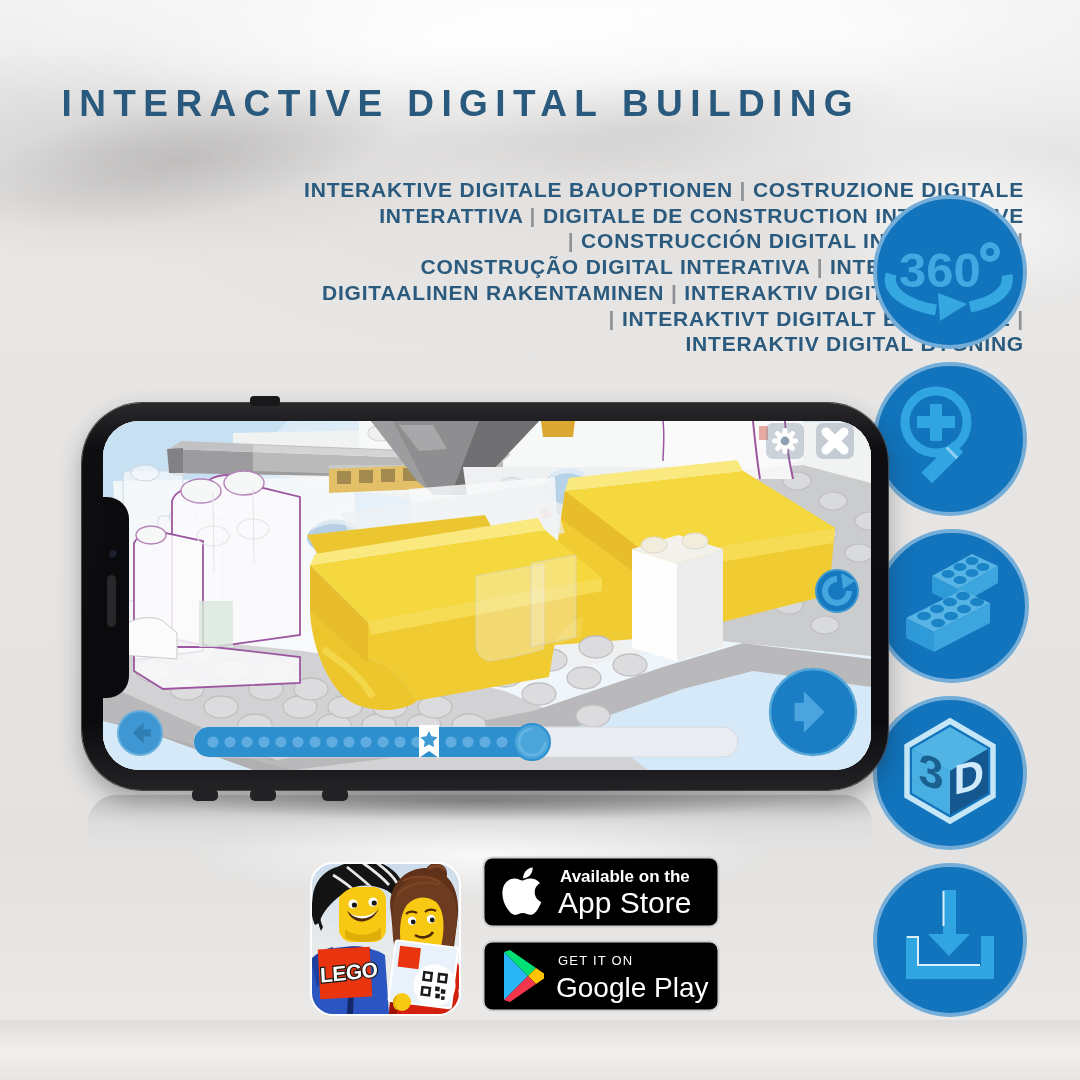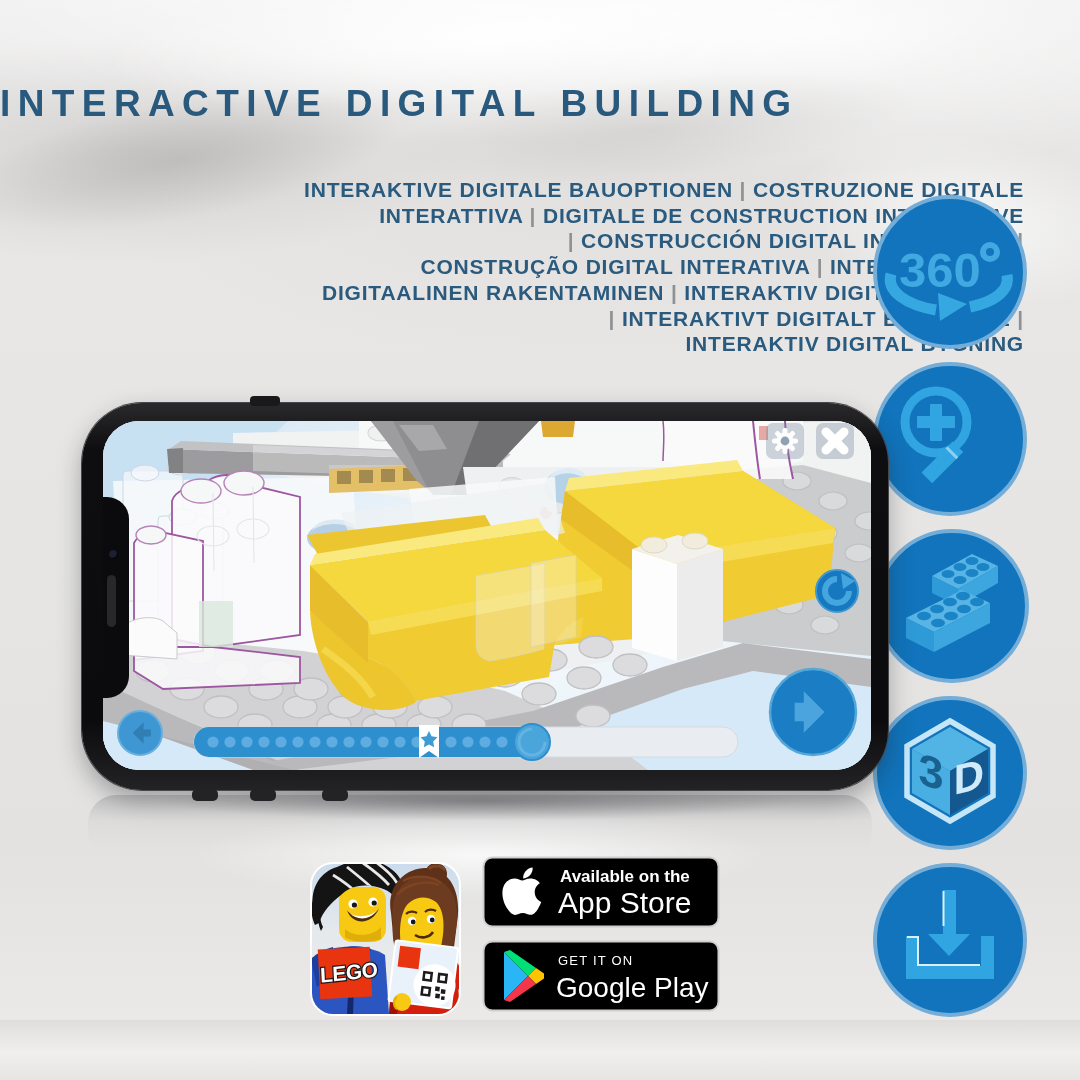--- a/index.html
+++ b/index.html
@@ -28,21 +28,21 @@
 
 <div class="abs" style="left:330px;top:70px;width:640px;height:120px;border-radius:50%;
   background:radial-gradient(closest-side, rgba(170,168,166,0.28), rgba(170,168,166,0) 85%);transform:rotate(-6deg);"></div>
 
 <div class="abs" style="left:760px;top:120px;width:420px;height:200px;border-radius:50%;
   background:radial-gradient(closest-side, rgba(252,252,252,0.8), rgba(252,252,252,0) 85%);transform:rotate(8deg);"></div>
 
 <div class="abs" style="left:0;top:1020px;width:1080px;height:60px;
   background:linear-gradient(180deg, rgba(214,212,210,0.55), rgba(240,239,238,0.9) 55%, rgba(228,227,226,0.8));"></div>
 
-<div class="abs" style="left:0;top:83px;width:860px;text-align:left;
+<div class="abs" style="left:0;top:83px;width:860px;text-align:right;
   color:#295a7e;font-size:37px;font-weight:bold;letter-spacing:7.4px;white-space:nowrap;">INTERACTIVE&nbsp;DIGITAL&nbsp;BUILDING</div>
 
 <div class="abs" style="left:0;top:177px;width:1024px;text-align:right;
   color:#2a5a7d;font-size:21px;font-weight:bold;letter-spacing:0.8px;line-height:25.7px;white-space:nowrap;">
 INTERAKTIVE DIGITALE BAUOPTIONEN <span style="color:#8f9295">|</span> COSTRUZIONE DIGITALE<br>
 INTERATTIVA <span style="color:#8f9295">|</span> DIGITALE DE CONSTRUCTION INTERACTIVE<br>
 <span style="color:#8f9295">|</span> CONSTRUCCIÓN DIGITAL INTERACTIVA <span style="color:#8f9295">|</span><br>
 CONSTRUÇÃO DIGITAL INTERATIVA <span style="color:#8f9295">|</span> INTERAKTIIVINEN<br>
 DIGITAALINEN RAKENTAMINEN <span style="color:#8f9295">|</span> INTERAKTIV DIGITAL BYGGING<br>
 <span style="color:#8f9295">|</span> INTERAKTIVT DIGITALT BYGGANDE <span style="color:#8f9295">|</span><br>

